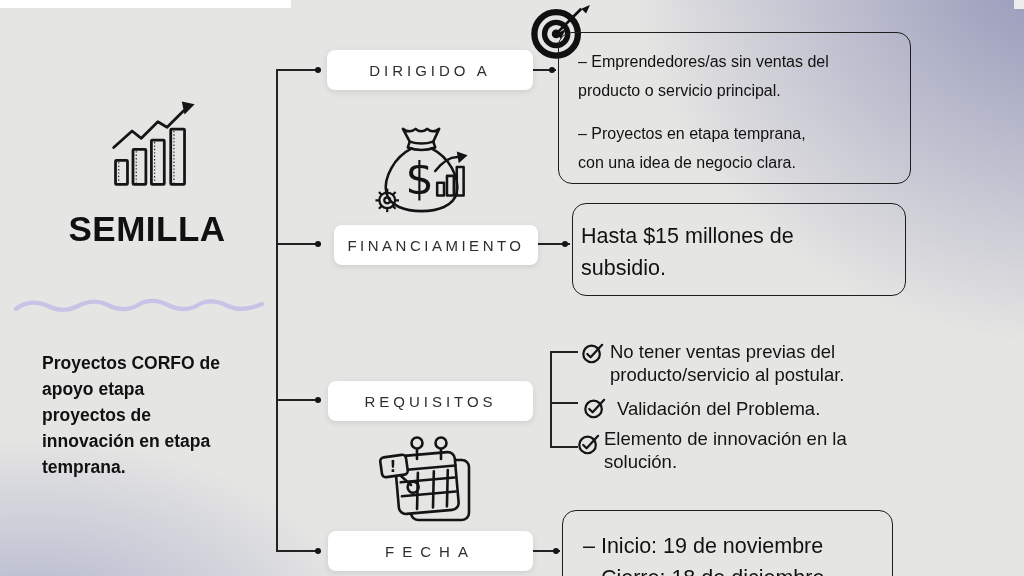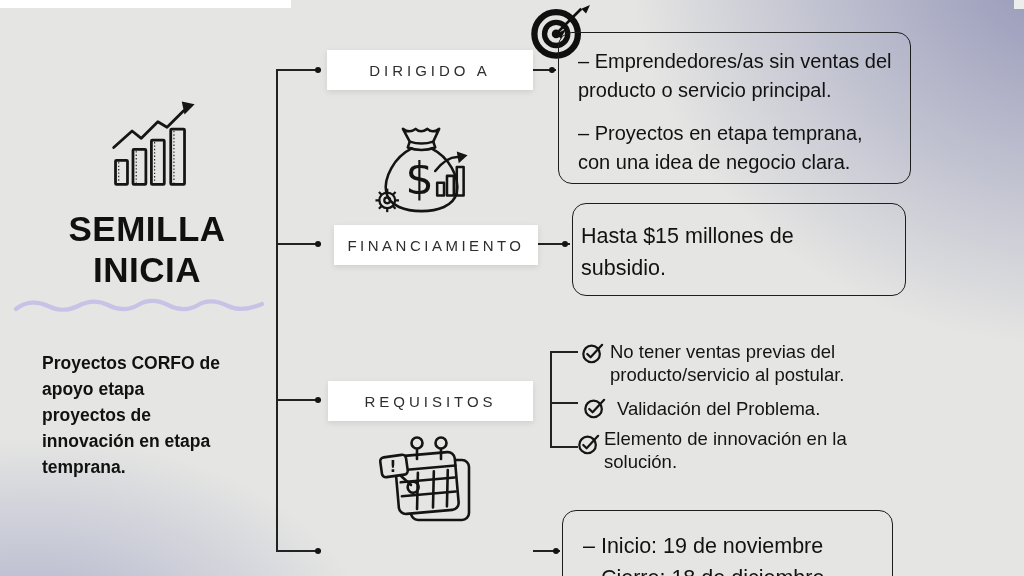--- a/index.html
+++ b/index.html
@@ -18,29 +18,29 @@
   .strip{ position:absolute; left:0; top:0; width:291px; height:8px; background:#ffffff; }
   .strip2{ position:absolute; right:0; top:0; width:10px; height:9px; background:#eceded; }
 
   .title{ position:absolute; left:37px; top:208px; width:220px; text-align:center;
           font-size:35px; line-height:41px; font-weight:800; letter-spacing:.5px; color:#101010; }
   .desc{ position:absolute; left:42px; top:350px; font-size:17.5px; line-height:26px;
          font-weight:700; color:#111; }
 
   .node{ position:absolute; height:40px; background:#fff; box-shadow:0 2px 6px rgba(0,0,0,.10);
          display:flex; align-items:center; justify-content:center;
-         color:#2e2e2e; font-size:15px; letter-spacing:4px; font-weight:400; }
+         color:#2e2e2e; font-size:15px; letter-spacing:4px; font-weight:400;border-radius:8px; }
   .node-dirigido{ left:327px; top:50px;  width:206px; }
   .node-fin     { left:334px; top:225px; width:204px; letter-spacing:3.5px; }
   .node-req     { left:328px; top:381px; width:205px; }
   .node-fecha   { left:328px; top:531px; width:205px; letter-spacing:8px; }
 
   .callout{ position:absolute; border:1.6px solid #1d1d1d; border-radius:14px; color:#121212; }
   .co-dirigido{ left:558px; top:32px;  width:353px; height:152px; padding:14px 14px 0 19px;
-                font-size:20px;   line-height:29px; }
+                font-size:16px;   line-height:29px; }
   .co-dirigido .p2{ margin-top:14px; }
   .co-fin     { left:572px; top:203px; width:334px; height:93px;  padding:16px 0 0 8px;
                 font-size:21.5px; line-height:32px; }
   .co-fecha   { left:562px; top:510px; width:331px; height:92px;  padding:19px 0 0 20px;
                 font-size:21.5px; line-height:32px; }
 
   .req-text{ position:absolute; font-size:18.5px; line-height:23px; color:#141414; }
   .req-icon{ position:absolute; width:25px; height:24px; }
 
   .icon-growth  { position:absolute; left:110px; top:96px;  width:92px;  height:92px; }
@@ -71,21 +71,20 @@
       <line x1="69.5" y1="38" x2="69.5" y2="94" stroke-dasharray="1.5 2.2"></line>
     </g>
     <g fill="none" stroke="#151515" stroke-width="3" stroke-linejoin="round" stroke-linecap="round">
       <polyline points="4,56 24,38 34,46 52,28 62,34 80,16"></polyline>
     </g>
     <polygon points="78,6 92,9 81,20" fill="#151515"></polygon>
   </svg>
 
   <div class="title">
     <div>SEMILLA</div>
-    <div>INICIA</div>
   </div>
 
   <svg class="wave" viewBox="0 0 256 20">
     <path d="M4 13 C 14 5, 26 5, 36 10 S 56 15, 66 10 S 86 4, 96 9 S 116 15, 126 9 S 146 4, 156 9 S 176 15, 186 9 S 206 5, 216 10 S 238 13, 250 8" fill="none" stroke="#c7c3e7" stroke-width="4.2" stroke-linecap="round"></path>
   </svg>
 
   <div class="desc">
     <div>Proyectos CORFO de</div>
     <div>apoyo etapa</div>
     <div>proyectos de</div>
@@ -106,20 +105,21 @@
   <div class="hline" style="left:533px; top:69px;  width:23px;"></div>
   <div class="dot" style="left:549px; top:67px;"></div>
   <div class="hline" style="left:538px; top:243px; width:32px;"></div>
   <div class="dot" style="left:562px; top:241px;"></div>
   <div class="hline" style="left:533px; top:550px; width:27px;"></div>
   <div class="dot" style="left:553px; top:548px;"></div>
 
   <div class="node node-dirigido">DIRIGIDO A</div>
   <div class="node node-fin">FINANCIAMIENTO</div>
   <div class="node node-req">REQUISITOS</div>
+  <div class="node node-fecha">FECHA</div>
 
   <svg class="icon-moneybag" viewBox="0 0 105 98">
     <g fill="none" stroke="#141414" stroke-width="2.6" stroke-linecap="round" stroke-linejoin="round">
       <path d="M40 20 L33 7 Q40 12 46 7 Q51 12 58 7 Q63 12 70 7 L64 20"></path>
       <path d="M40 20 Q52 24 64 20 L66 26 Q52 31 38 26 Z"></path>
       <path d="M42 27 C24 36 13 57 16 72 C19 86 36 91 52 91 C68 91 85 86 88 72 C91 56 80 36 62 27"></path>
       <rect x="68" y="62" width="7" height="13"></rect>
       <rect x="78" y="55" width="7" height="20"></rect>
       <rect x="88" y="46" width="7" height="29"></rect>
       <path d="M66 50 Q79 34 91 36"></path>

